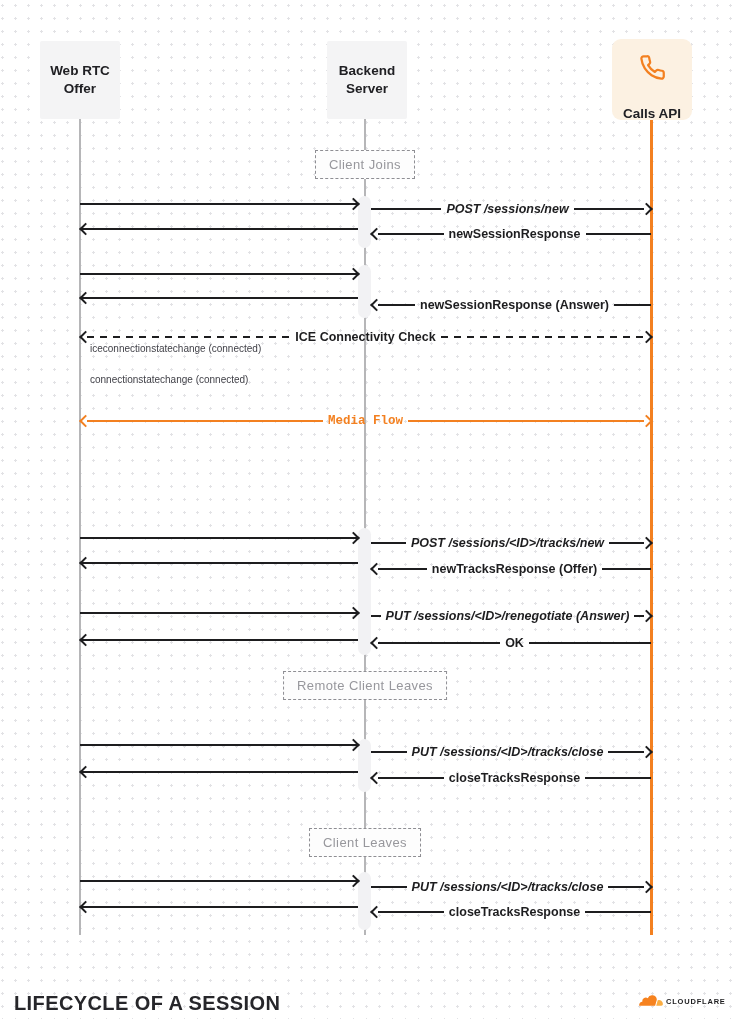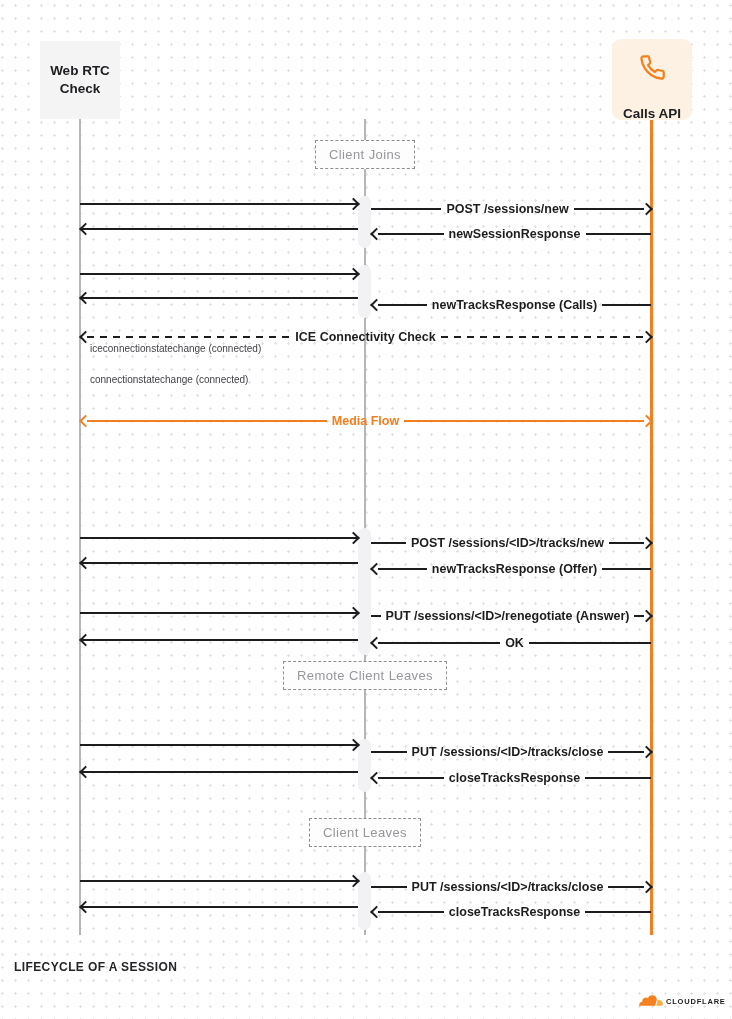--- a/index.html
+++ b/index.html
@@ -22,45 +22,45 @@
   .actor.calls svg{ display:block; }
   
   .lifeline{ position:absolute; top:119px; height:816px; width:2px; background:#b6b6b8; }
   .lifeline.orange{ background:#f38020; width:2.5px; }
   .activation{ position:absolute; left:358px; width:13px; border-radius:7px; background:#f2f2f4; }
   
   .sect{
     position:absolute; left:365px; transform:translateX(-50%);
     border:1.5px dashed #8e8e93; background:#fdfdfd; color:#97979c;
     font-size:13px; font-weight:500; letter-spacing:0.4px;
-    padding:6px 13px; white-space:nowrap;
+    padding:6px 13px; white-space:nowrap;margin-top:10px;
   }
   
   .row{ position:absolute; height:16px; color:#1d1d1f; }
   .lseg{ left:80px; width:278px; }
   .rseg{ left:371px; width:280px; display:flex; align-items:center; }
   .full{ left:80px; width:571px; display:flex; align-items:center;justify-content:center; }
   .line{ position:absolute; top:6.8px; left:0; right:0; height:2.6px; background:#1d1d1f; }
   .seg{ flex:1 1 0; min-width:5px; height:2.6px; background:#1d1d1f; }
   .dashseg{ flex:1 1 0; min-width:5px; height:2.6px;
     background:repeating-linear-gradient(90deg,#1d1d1f 0 7px,transparent 7px 13px); }
   .lbl{ font-weight:700; font-size:12.5px; margin:0 5px; white-space:nowrap; }
   .chev{ position:absolute; width:9px; height:9px;
     border-top:2.6px solid #1d1d1f; border-right:2.6px solid #1d1d1f; top:50%; }
   .chev-r{ right:0.5px; transform:translateY(-50%) rotate(45deg); }
   .chev-l{ left:0.5px; transform:translateY(-50%) rotate(-135deg); }
-  .rseg.dir-r{ padding-right:7px; } .rseg.dir-l{ padding-left:7px;justify-content:center; }
+  .rseg.dir-r{ padding-right:7px;font-style:italic; } .rseg.dir-l{ padding-left:7px;justify-content:center; }
   .full{ padding:0 7px; }
-  .orange-row{ color:#f38020; }
+  .orange-row{ color:#f38020;font-family:Liberation Mono, monospace; }
   .orange-row .seg{ background:#f38020; }
   .orange-row .chev{ border-color:#f38020; }
   .orange-row .lbl{ color:#f38020; }
   .evt{ position:absolute; left:90px; font-size:10px; color:#3f3f46; white-space:nowrap; }
   
-  .title{ position:absolute; left:14px; top:960px; font-size:12px; font-weight:700;
+  .title{ position:absolute; left:14px; top:992px; font-size:20px; font-weight:700;
     letter-spacing:0.4px; color:#26262a; white-space:nowrap; }
   .logo{ position:absolute; left:637px; top:992px; display:flex; align-items:center; gap:3px; }
   .logo-text{ font-size:7.5px; font-weight:700; letter-spacing:0.8px; color:#1d1d1f; }
 </style>
 </head>
 <body>
 
 <div class="canvas">
 
   <div class="lifeline" style="left:79px"></div>
@@ -68,21 +68,25 @@
   <div class="lifeline orange" style="left:650px"></div>
 
   <div class="activation" style="top:196px;height:52px"></div>
   <div class="activation" style="top:265px;height:53px"></div>
   <div class="activation" style="top:528px;height:127px"></div>
   <div class="activation" style="top:739px;height:53px"></div>
   <div class="activation" style="top:872px;height:58px"></div>
 
   <div class="actor gray" style="left:40px">
     <span>Web RTC
-Check</span>
+Offer</span>
+  </div>
+  <div class="actor gray" style="left:327px">
+    <span>Backend
+Server</span>
   </div>
   <div class="actor calls" style="left:612px">
     <span>
       <svg width="27" height="27" viewBox="0 0 24 24" fill="none" stroke="#f38020" stroke-width="2" stroke-linecap="round" stroke-linejoin="round">
         <path d="M22 16.92v3a2 2 0 0 1-2.18 2 19.79 19.79 0 0 1-8.63-3.07 19.5 19.5 0 0 1-6-6 19.79 19.79 0 0 1-3.07-8.67A2 2 0 0 1 4.11 2h3a2 2 0 0 1 2 1.72 12.84 12.84 0 0 0 .7 2.81 2 2 0 0 1-.45 2.11L8.09 9.91a16 16 0 0 0 6 6l1.27-1.27a2 2 0 0 1 2.11-.45 12.84 12.84 0 0 0 2.81.7A2 2 0 0 1 22 16.92z"></path>
       </svg>
     </span>
     <span>Calls API</span>
   </div>
 
@@ -117,21 +121,21 @@
       <span class="chev chev-r"></span>
   </div>
 
   <div class="row lseg" style="top:290px">
     <span class="line"></span>
       <span class="chev chev-l"></span>
   </div>
   <div class="row rseg dir-l" style="top:297px">
     <span class="chev chev-l"></span>
     <span class="seg"></span>
-    <span class="lbl">newTracksResponse (Calls)</span>
+    <span class="lbl">newSessionResponse (Answer)</span>
     <span class="seg"></span>
   </div>
 
   <div class="row full" style="top:329px">
     <span class="chev chev-l"></span>
     <span class="dashseg"></span>
     <span class="lbl">ICE Connectivity Check</span>
     <span class="dashseg"></span>
     <span class="chev chev-r"></span>
   </div>

